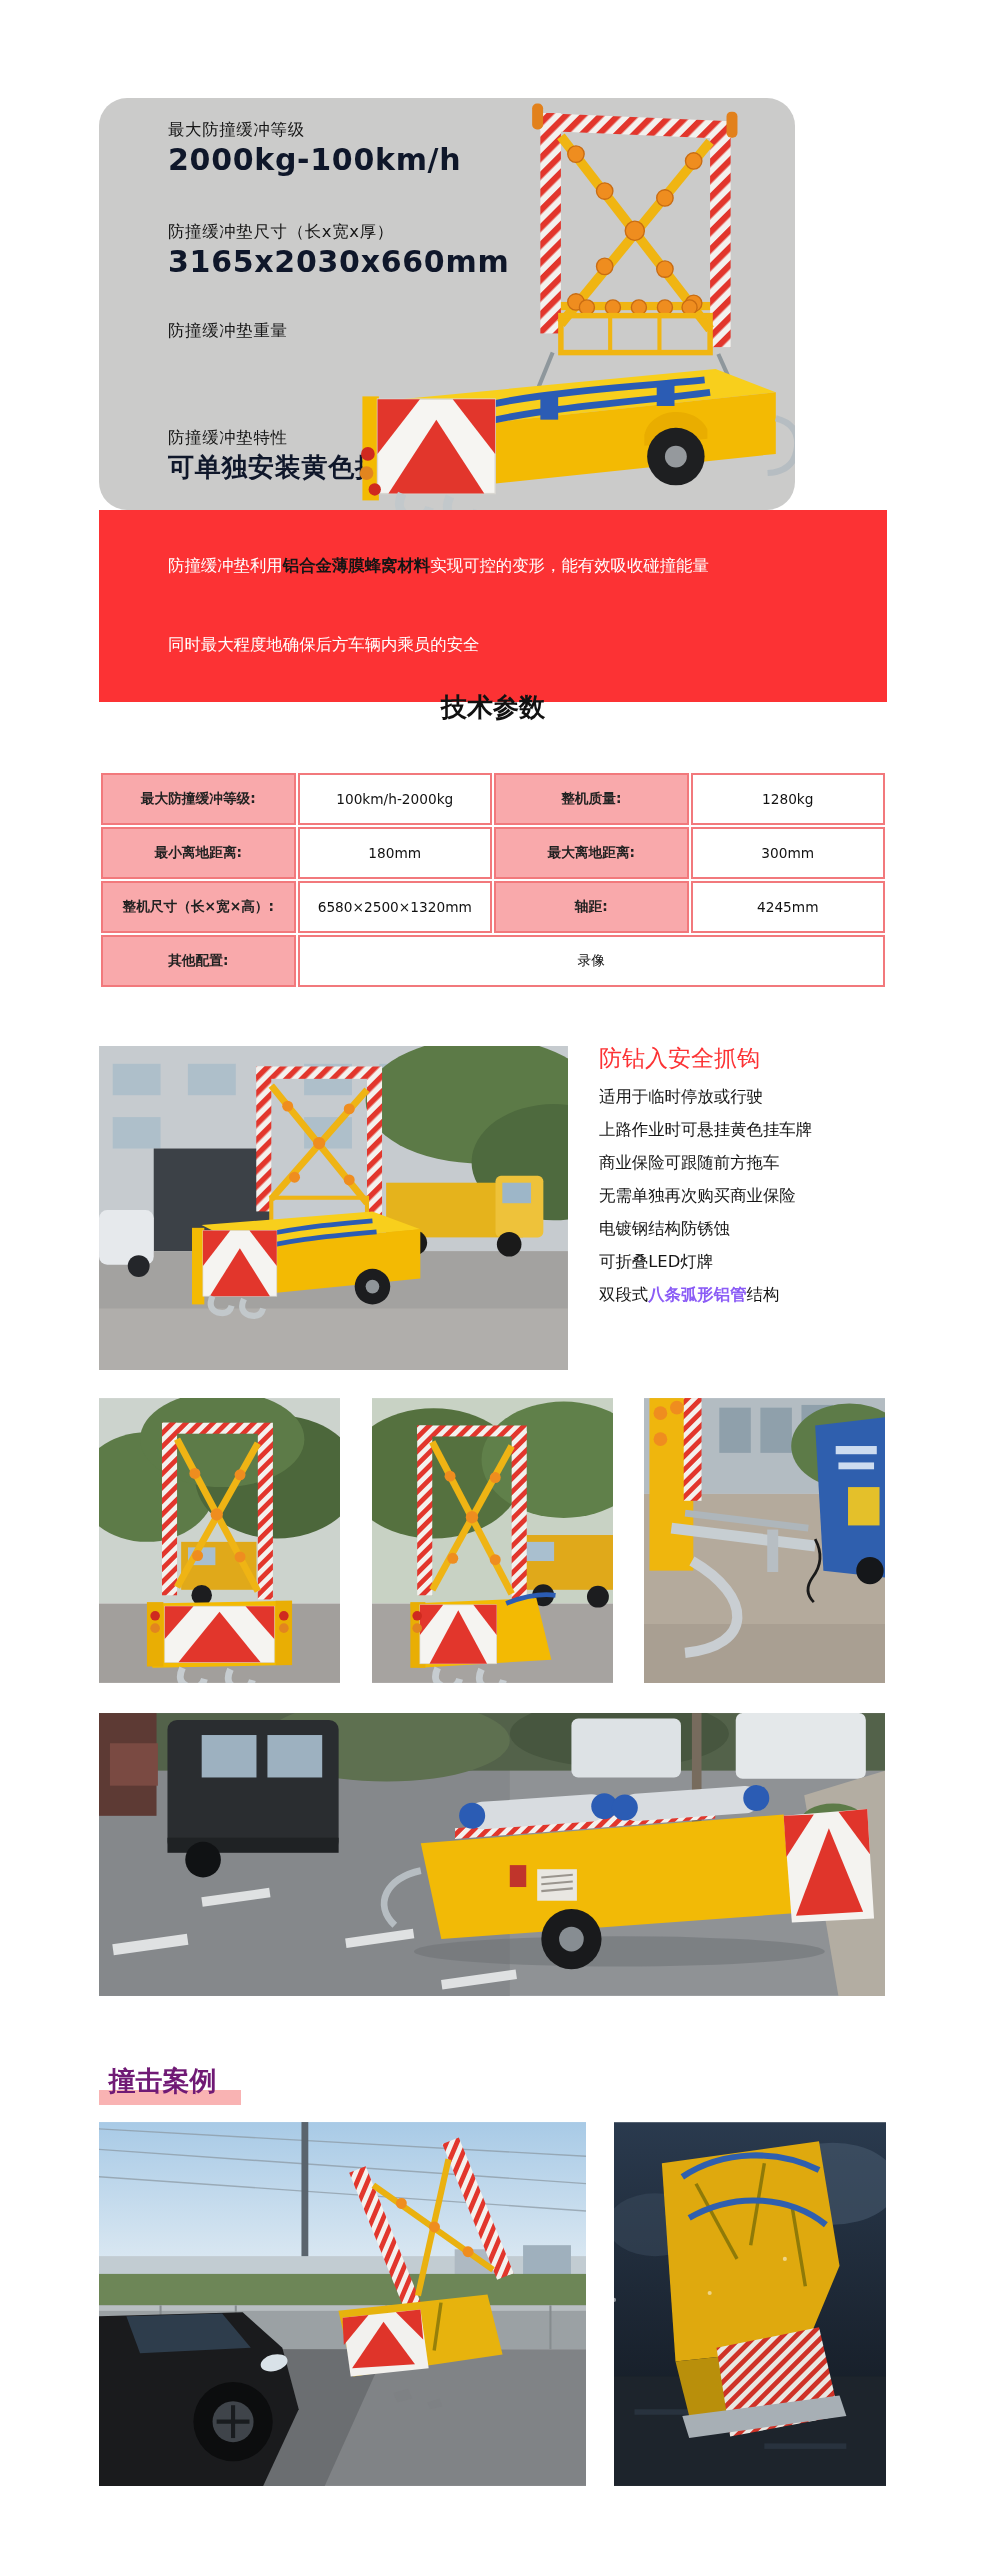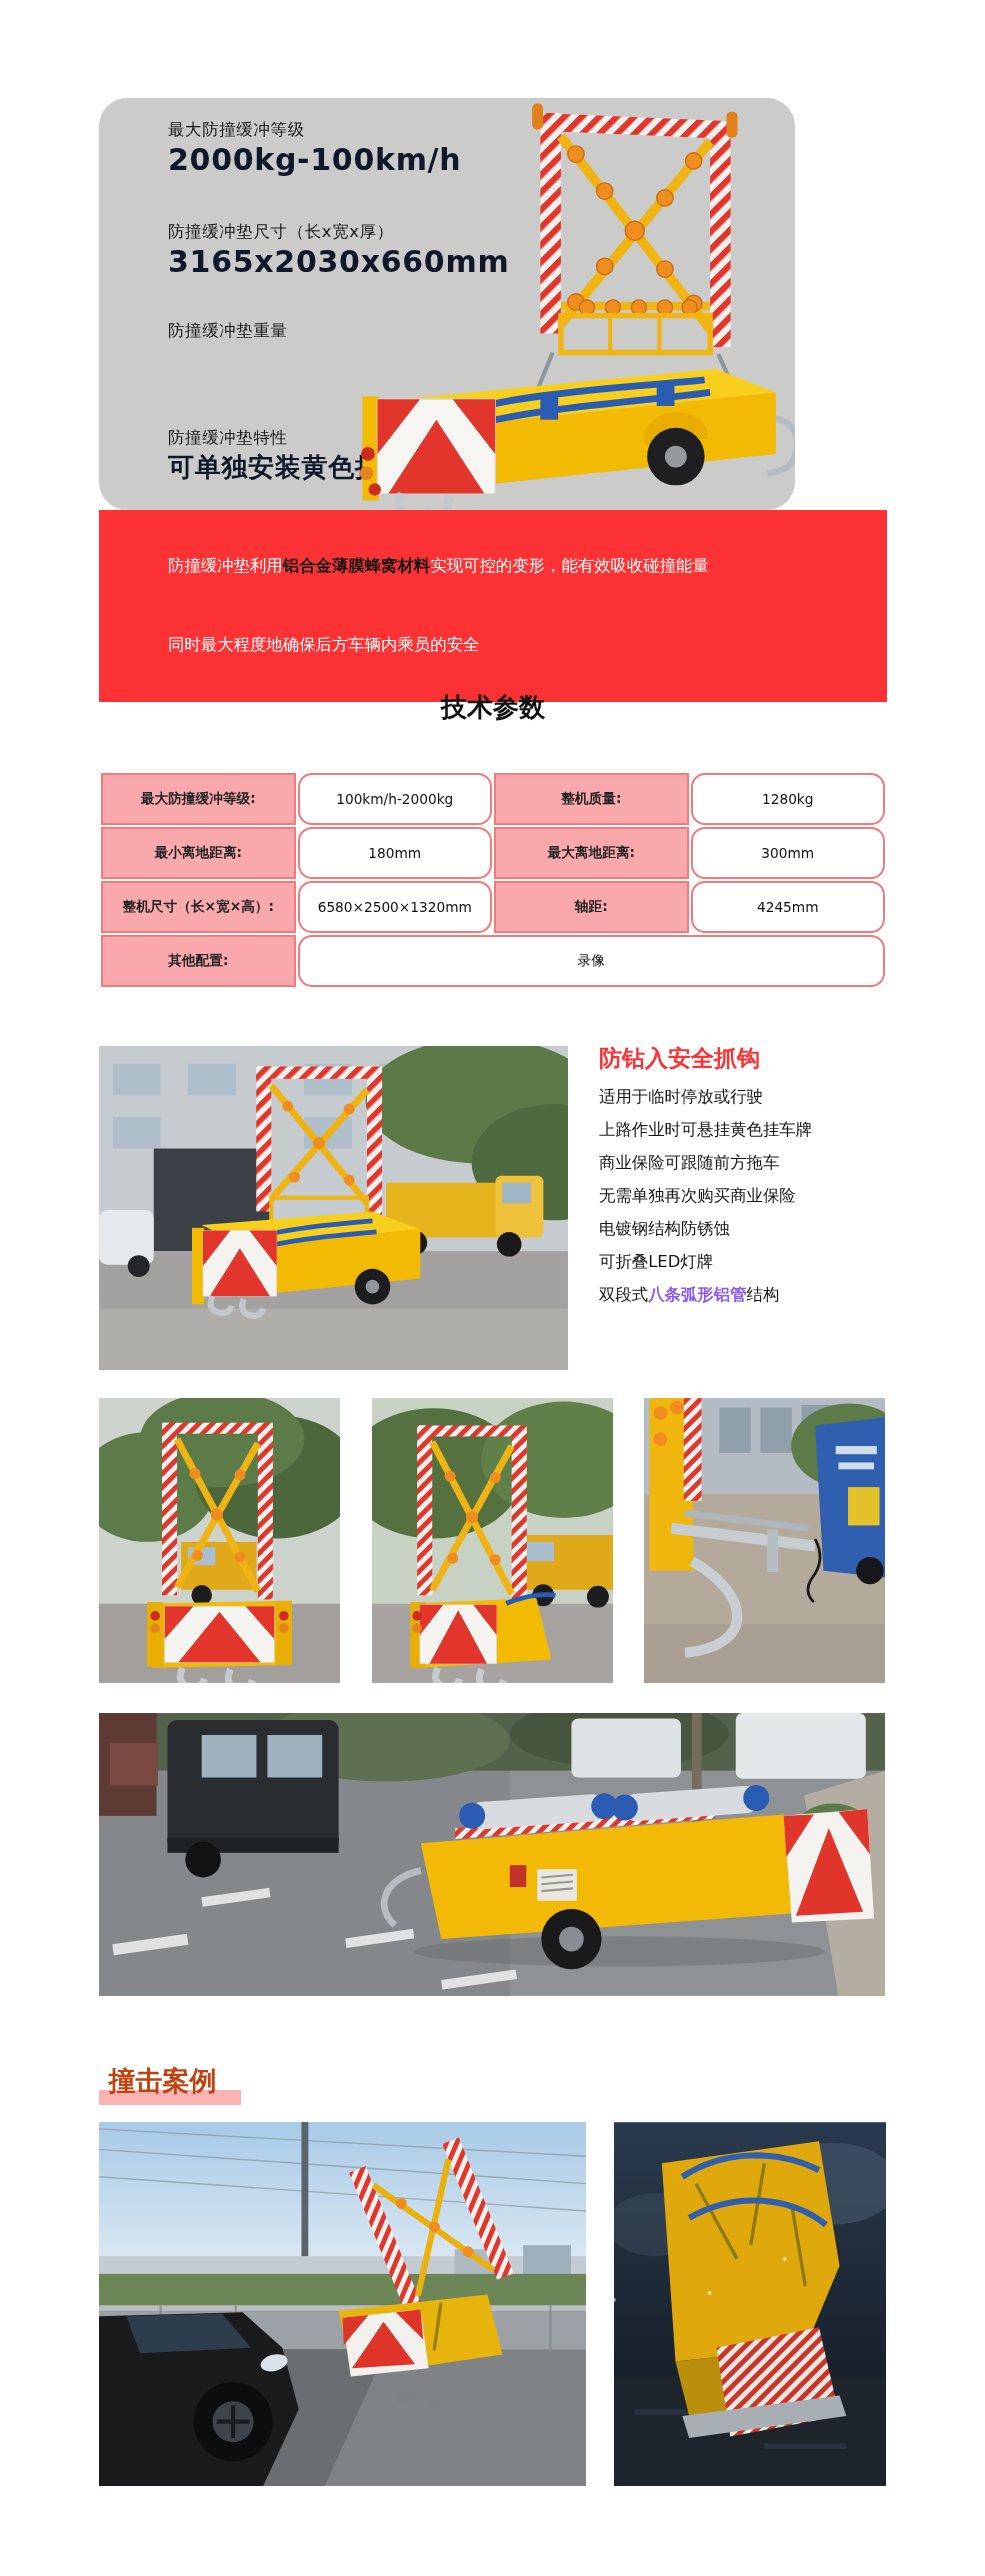--- a/index.html
+++ b/index.html
@@ -21,38 +21,38 @@
   .desc-line .em{color:#151515;font-weight:bold;}
 
   
   .params-title{left:0;top:690px;width:986px;text-align:center;font-size:26px;
                 font-weight:bold;color:#111;margin:0;}
   .params-wrap{left:99px;top:771px;width:788px;}
   table.params{width:788px;border-collapse:separate;border-spacing:2.1px;table-layout:fixed;}
   table.params td{border:2.1px solid #f2797c;height:48px;text-align:center;vertical-align:middle;
                   font-size:13.7px;padding:0 2px;}
   td.plabel{background:#f9a9ab;color:#222;font-weight:600;}
-  td.pvalue{background:#ffffff;color:#111;border-radius:14px;}
+  td.pvalue{background:#ffffff;color:#111;}
 
   
   .feature{left:99px;top:1046px;width:788px;height:324px;}
   .feature-title{position:absolute;left:500px;top:-2.7px;margin:0;font-size:23px;
-                 font-weight:bold;color:#fc3234;}
+                 font-weight:normal;color:#fc3234;}
   .feature-list{position:absolute;left:500px;top:34px;margin:0;padding:0;list-style:none;}
   .feature-list li{height:33px;line-height:33px;font-size:16.4px;color:#151515;white-space:nowrap;}
   .feature-list .em{color:#8b5cf6;font-weight:bold;}
 
   
   .gallery{left:99px;top:1398px;width:788px;height:285px;}
   .wide-wrap{left:99px;top:1713px;width:786px;height:283px;}
 
   
   .cases-title{left:99px;top:2063px;width:219px;height:44px;}
   .cases-title .bar{position:absolute;left:0;top:27px;width:142px;height:15px;background:#f9b3b3;}
-  .cases-title .txt{position:absolute;left:9.6px;top:0;font-size:27px;font-weight:bold;color:#c2410c;}
+  .cases-title .txt{position:absolute;left:9.6px;top:0;font-size:27px;font-weight:bold;color:#701a75;}
   .cases{left:99px;top:2122px;width:788px;height:364px;}
 </style>
 </head>
 <body>
 
 <div class="page">
 
   <section class="abs spec-panel">
     <div class="spec" style="top:20.5px">
       <div class="spec-label">最大防撞缓冲等级</div>

